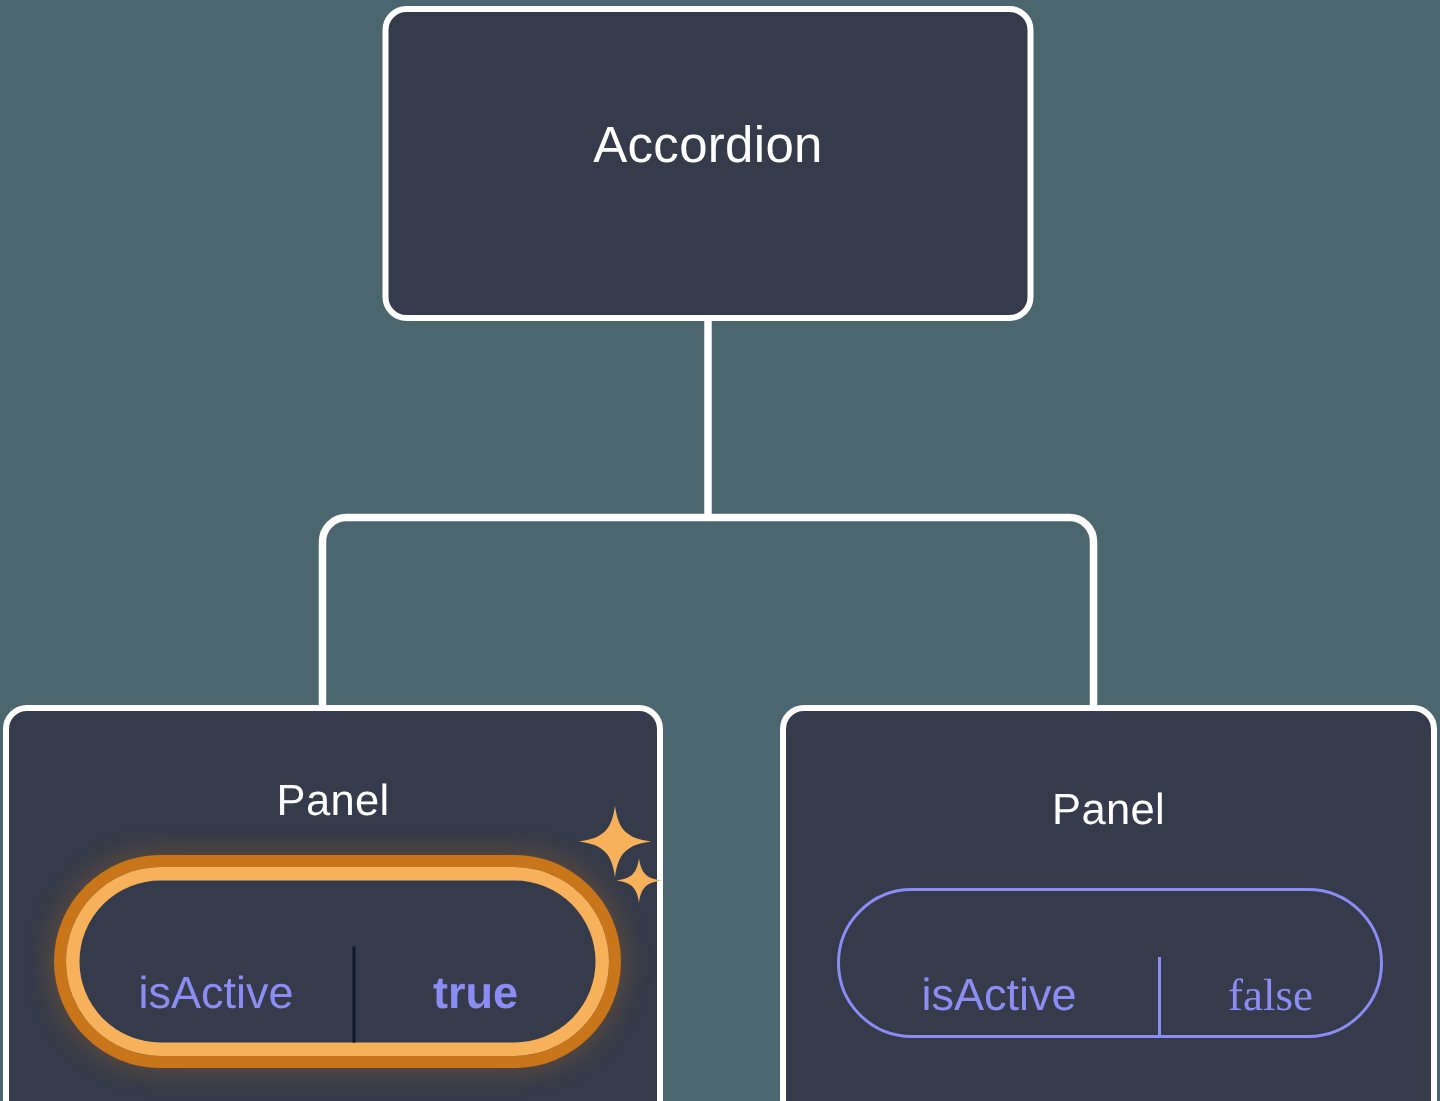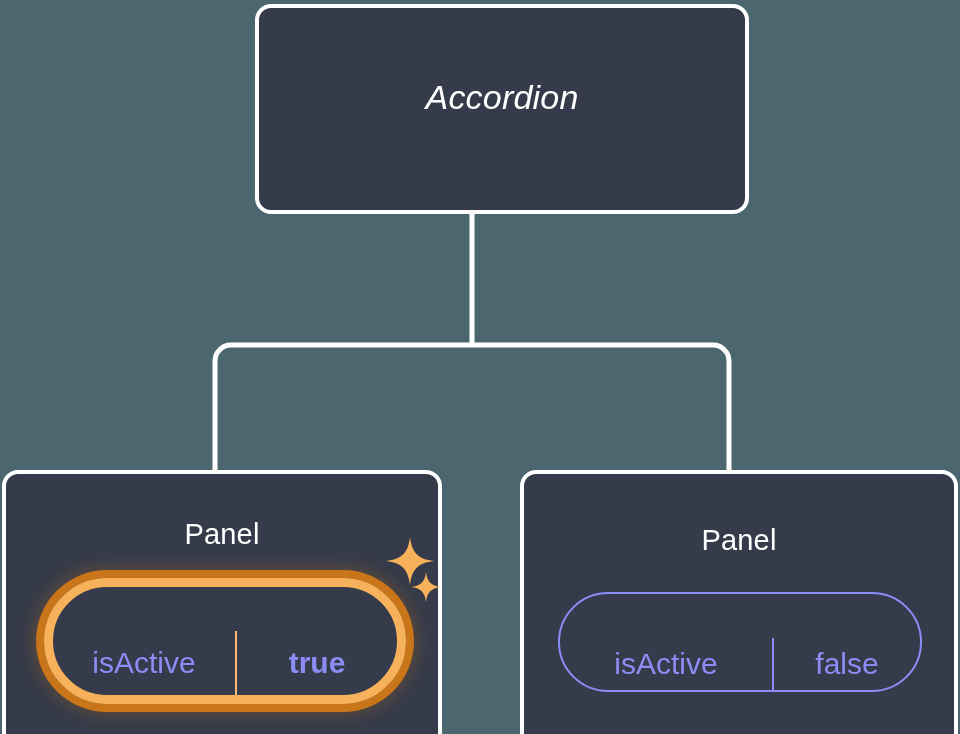--- a/index.html
+++ b/index.html
@@ -49,23 +49,22 @@
     text-align: center;
     color: #ffffff;
     font-weight: 400;
     letter-spacing: 0.2px;
     white-space: nowrap;
   }
 
   #node-accordion {
     left: 255px;
     top: 4px;
-    width: 494px;
+    width: 434px;
     height: 210px;
-    font-style: italic;
   }
   #node-accordion .node-title {
     top: 70px;
     font-size: 34px;
   }
 
   #node-panel-left {
     left: 2px;
     top: 470px;
     width: 440px;
@@ -131,40 +130,40 @@
   .prop-pill.active .prop-key,
   .prop-pill.active .prop-val {
     color: #8b8df5;
     font-size: 30px;
   }
   .prop-pill.active .prop-key {
     font-weight: 400;
   }
   .prop-pill.active .prop-val {
     font-weight: 700;
-    border-left: 2px solid #fdba74;
+    border-left: 2px solid #0f172a;
   }
 
   #pill-left {
     left: 44px;
     top: 578px;
     width: 362px;
     height: 126px;
   }
   #pill-left .prop-key { width: 182px; }
   #pill-left .prop-val { width: 162px; }
 
   #pill-right {
     left: 558px;
     top: 592px;
     width: 364px;
     height: 100px;
   }
   #pill-right .prop-key { width: 212px; }
-  #pill-right .prop-val { width: 148px; }
+  #pill-right .prop-val { width: 148px; font-family: Liberation Serif, serif; }
 
   
   .sparkle {
     position: absolute;
     pointer-events: none;
   }
   #sparkle-large {
     left: 386px;
     top: 537px;
     width: 48px;

